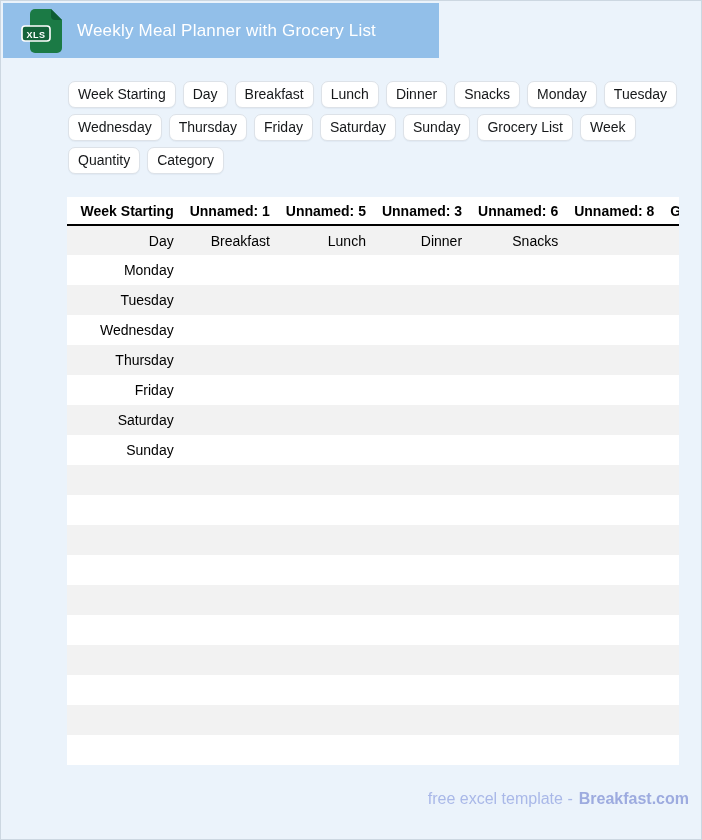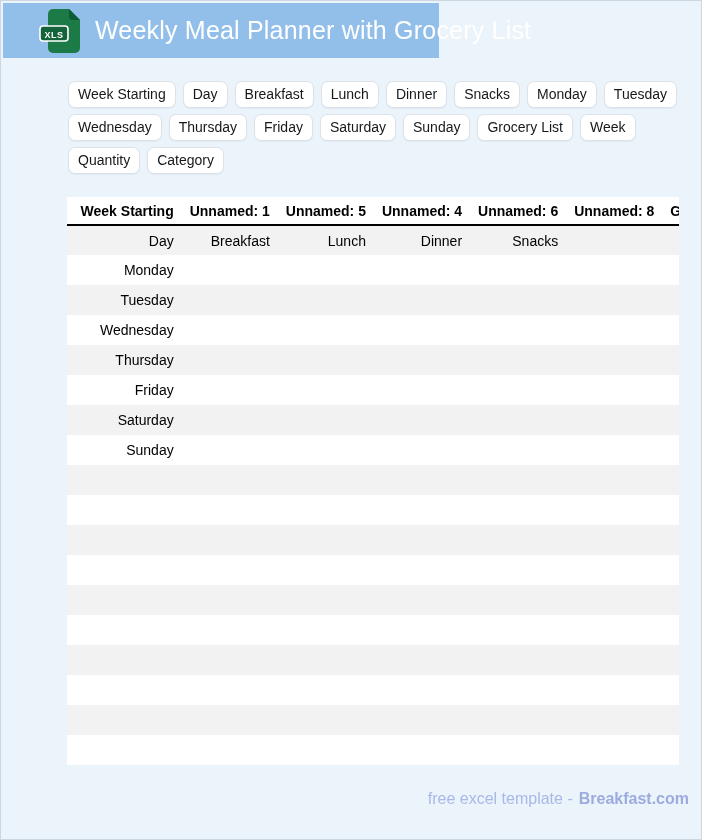--- a/index.html
+++ b/index.html
@@ -13,25 +13,25 @@
     border:1px solid #ccd7e1;
     overflow:hidden;
   }
 
   
   .titlebar {
     position:absolute; top:2px; left:2px;
     width:436px; height:55px;
     background:var(--bar,#92bfe9);
     display:flex; align-items:center;
-    padding-left:36px; gap:14px;
+    padding-left:18px; gap:14px;
   }
   .xls-icon { width:42px; height:46px; flex:0 0 auto; display:block; }
   .titlebar .title {
-    color:#fff; font-size:25px; font-weight:500; letter-spacing:.2px;
+    color:#fff; font-size:17px; font-weight:500; letter-spacing:.2px;
     white-space:nowrap;
   }
 
   
   .tags {
     position:absolute; top:80px; left:67px; width:640px;
     display:flex; flex-wrap:wrap; gap:6px 7px;
   }
   .tag {
     background:#fff;
@@ -133,21 +133,21 @@
           <col style="width: 95px;">
           <col style="width: 93px;">
           <col style="width: 100px;">
         </colgroup>
       <thead>
         <tr id="head-row">
           <th></th>
         <th>Week Starting</th>
             <th>Unnamed: 1</th>
             <th>Unnamed: 5</th>
-            <th>Unnamed: 4</th>
+            <th>Unnamed: 3</th>
             <th>Unnamed: 6</th>
             <th>Unnamed: 8</th>
             <th>Grocery List</th>
           </tr>
       </thead>
       <tbody id="tbody">
           <tr>
             <th>0</th>
             <td>Day</td>
             <td>Breakfast</td>

